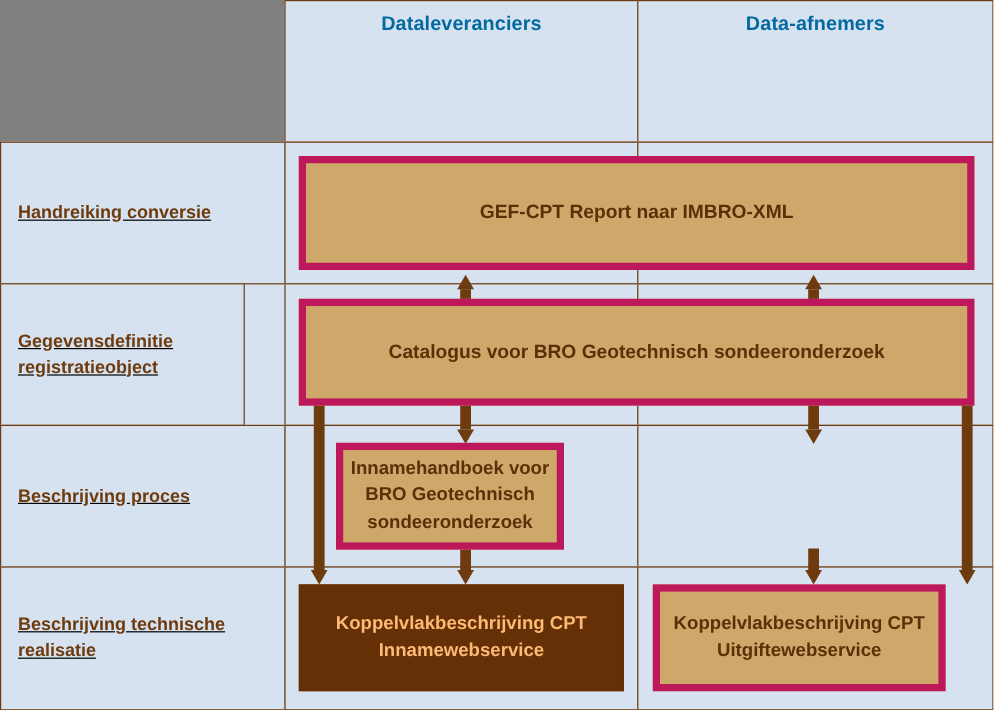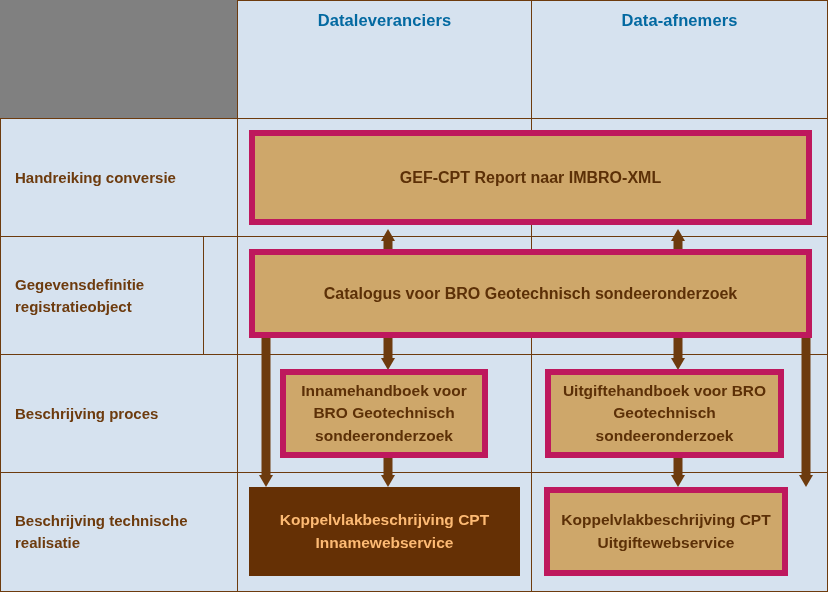--- a/index.html
+++ b/index.html
@@ -33,20 +33,21 @@
     background: #808080;
     border: none;
   }
   .cell.header {
     justify-content: center;
     align-items: flex-start;
     padding-top: 10px;
   }
   .cell.rowlabel {
     padding-left: 14px;
+    text-decoration: underline;
   }
   .hdr-text {
     font-size: 16.5px;
     font-weight: bold;
     color: #0369a1;
     letter-spacing: .1px;
   }
   .row-text {
     font-size: 15px;
     font-weight: bold;
@@ -180,27 +181,24 @@
   </svg>
 
   <div class="node wide" style="left:249px;top:130px;width:563px;height:95px;">
     <span>GEF-CPT Report naar IMBRO-XML</span>
   </div>
 
   <div class="node wide" style="left:249px;top:249px;width:563px;height:89px;">
     <span>Catalogus voor BRO Geotechnisch sondeeronderzoek</span>
   </div>
 
-  <div class="node" style="left:280px;top:369px;width:208px;height:89px;">
+  <div class="node" style="left:280px;top:369px;width:190px;height:89px;">
     <span>Innamehandboek voor BRO Geotechnisch sondeeronderzoek</span>
   </div>
 
-  <div class="node" style="left:545px;top:369px;width:239px;height:89px;">
-    <span>Uitgiftehandboek voor BRO Geotechnisch sondeeronderzoek</span>
-  </div>
 
   <div class="node dark" style="left:249px;top:487px;width:271px;height:89px;">
     <span>Koppelvlakbeschrijving CPT Innamewebservice</span>
   </div>
 
   <div class="node" style="left:544px;top:487px;width:244px;height:89px;">
     <span>Koppelvlakbeschrijving CPT Uitgiftewebservice</span>
   </div>
 
 </div>

